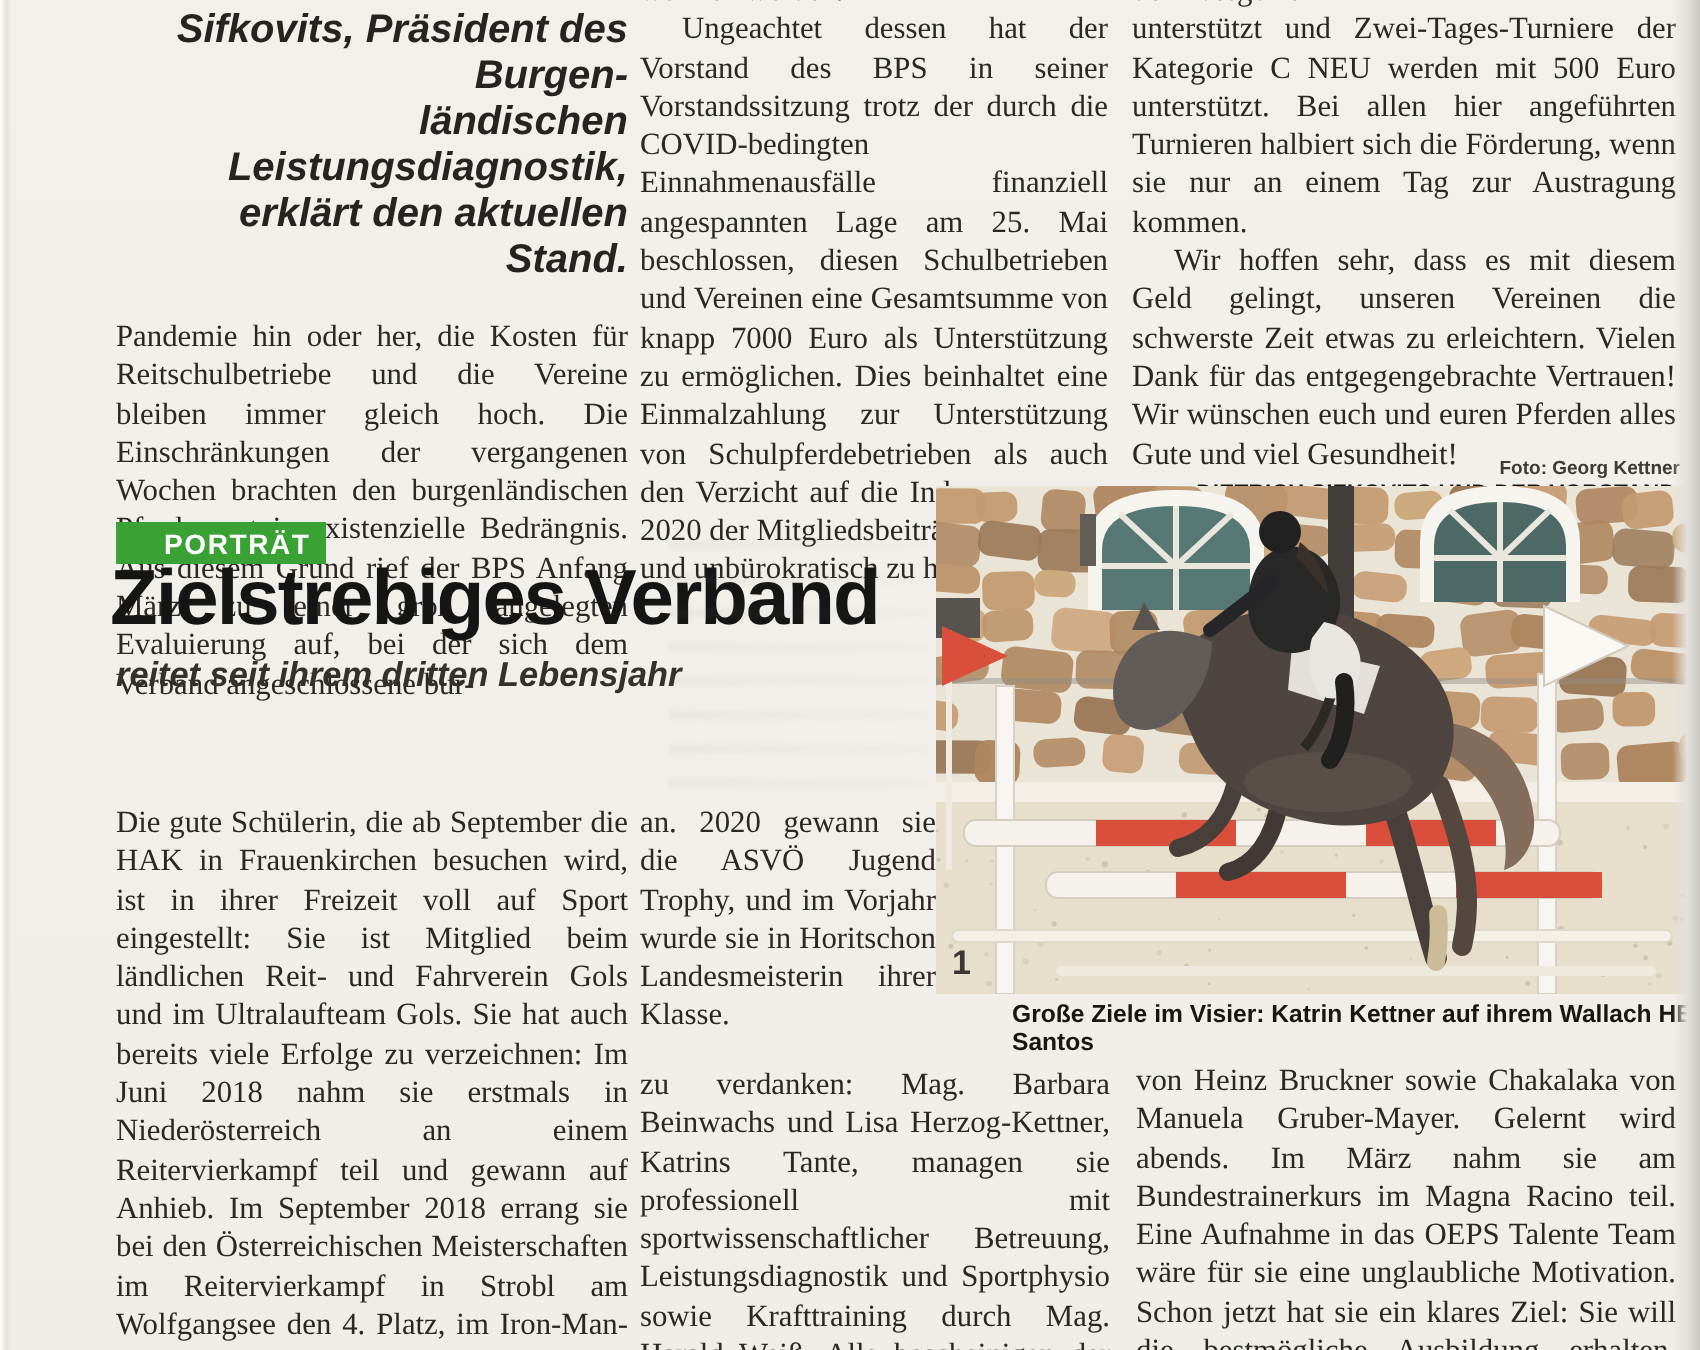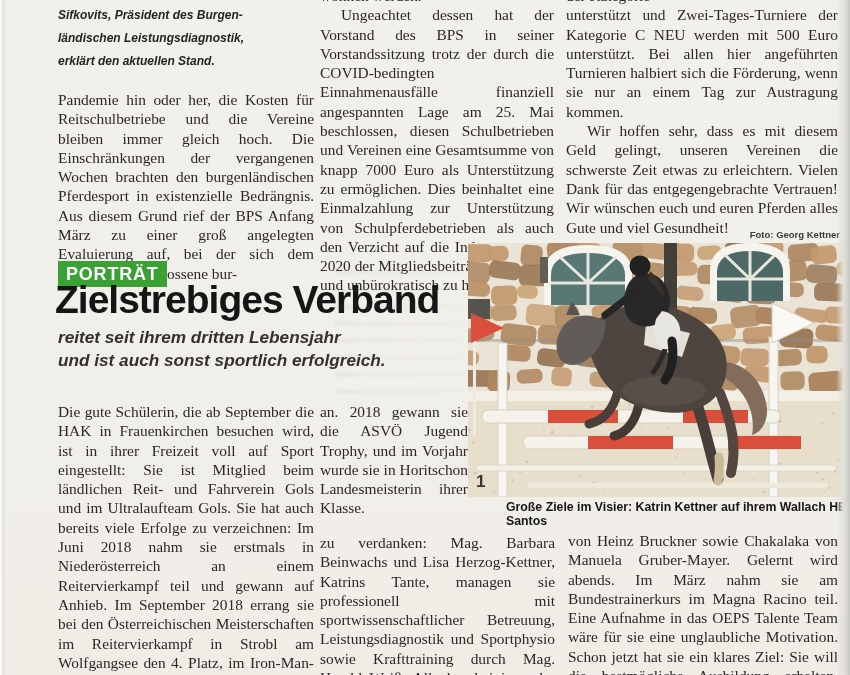--- a/index.html
+++ b/index.html
@@ -10,26 +10,26 @@
     font-family:"Liberation Serif", serif;color:#2b2725;
   }
   .edge-left{position:absolute;left:0;top:0;width:6px;height:675px;
     background:linear-gradient(90deg,#ffffff 0%,#e4e2dc 55%,rgba(0,0,0,0) 100%);}
   .edge-right{position:absolute;right:0;top:0;width:14px;height:675px;
     background:linear-gradient(270deg,#c9c7c1 0%,#e3e1db 45%,rgba(0,0,0,0) 100%);}
   .col{position:absolute;}
   .body{font-size:15.4px;line-height:19.3px;text-align:justify;margin:0;}
   .indent{text-indent:21px;}
   .intro{font-family:"Liberation Sans", sans-serif;font-style:italic;font-weight:600;
-    font-size:12px;line-height:23px;color:#262422;}
+    font-size:20px;line-height:23px;color:#262422;text-align:right;}
   .author{font-family:"Liberation Sans", sans-serif;font-weight:700;font-size:11.3px;
     letter-spacing:.1px;text-align:right;color:#141414;margin-top:4px;}
   .badge{position:absolute;left:58px;top:261px;background:#3aa235;color:#ffffff;
-    font-family:"Liberation Sans", sans-serif;font-weight:700;font-size:18px;
-    letter-spacing:.8px;padding:3px 8px 2px 8px;}
+    font-family:"Liberation Sans", sans-serif;font-weight:700;font-size:14px;
+    letter-spacing:.8px;padding:3px 8px 2px 24px;}
   .headline{position:absolute;left:55px;top:278px;margin:0;
     font-family:"Liberation Sans", sans-serif;font-weight:800;font-size:39px;
     letter-spacing:-1px;color:#151515;}
   .subhead{position:absolute;left:58px;top:326px;
     font-family:"Liberation Sans", sans-serif;font-style:italic;font-weight:600;
     font-size:17.2px;line-height:22.6px;color:#33302e;}
   .bleed{position:absolute;left:334px;top:258px;width:130px;height:140px;opacity:.55;
     background:repeating-linear-gradient(180deg,rgba(0,0,0,0) 0 12px,rgba(125,138,122,.14) 12px 17px);
     filter:blur(1px);
     -webkit-mask-image:linear-gradient(90deg,rgba(0,0,0,.9),rgba(0,0,0,.3));
@@ -66,21 +66,20 @@
     <p class="body clipline">der Kategorie</p>
     <p class="body">unterstützt und Zwei-Tages-Turniere der Kategorie C NEU werden mit 500 Euro unterstützt. Bei allen hier angeführten Turnieren halbiert sich die Förderung, wenn sie nur an einem Tag zur Austragung kommen.</p>
     <p class="body indent">Wir hoffen sehr, dass es mit diesem Geld gelingt, unseren Vereinen die schwerste Zeit etwas zu erleichtern. Vielen Dank für das entgegengebrachte Vertrauen! Wir wünschen euch und euren Pferden alles Gute und viel Gesundheit!</p>
     <div class="author">DIETRICH SIFKOVITS UND DER VORSTAND</div>
   </div>
 
   <span class="badge">PORTRÄT</span>
   <h1 class="headline">Zielstrebiges Verband</h1>
   <div class="subhead">
     <div>reitet seit ihrem dritten Lebensjahr</div>
-    <div>und ist auch sonst sportlich erfolgreich.</div>
   </div>
 
   <div class="bleed"></div>
 
   <div class="credit">Foto: Georg Kettner</div>
 
   <figure class="photo">
     <svg width="377" height="254" viewBox="0 0 377 254" xmlns="http://www.w3.org/2000/svg">
 
       <rect x="0" y="0" width="377" height="150" fill="#eae4d7"></rect>
@@ -347,21 +346,21 @@
     </svg>
   </figure>
 
   <div class="caption">Große Ziele im Visier: Katrin Kettner auf ihrem Wallach HB Santos</div>
 
   <div class="col" style="left:58px;top:402px;width:256px;">
     <p class="body">Die gute Schülerin, die ab September die HAK in Frauenkirchen besuchen wird, ist in ihrer Freizeit voll auf Sport eingestellt: Sie ist Mitglied beim ländlichen Reit- und Fahrverein Gols und im Ultralaufteam Gols. Sie hat auch bereits viele Erfolge zu verzeichnen: Im Juni 2018 nahm sie erstmals in Niederösterreich an einem Reitervierkampf teil und gewann auf Anhieb. Im September 2018 errang sie bei den Österreichischen Meisterschaften im Reitervierkampf in Strobl am Wolfgangsee den 4. Platz, im Iron-Man-Bewerb – einem Teambewerb, bei dem sie mit Christa Kettner und Lisa Herzog-Kettner antrat – erreichte sie den 2. Platz. Im Moment führt Katrin Kettner im Burgenland die</p>
   </div>
 
   <div class="col" style="left:320px;top:402px;width:148px;">
-    <p class="body">an. 2018 gewann sie die ASVÖ Jugend Trophy, und im Vorjahr wurde sie in Horitschon Landesmeisterin ihrer Klasse.</p>
+    <p class="body">an. 2020 gewann sie die ASVÖ Jugend Trophy, und im Vorjahr wurde sie in Horitschon Landesmeisterin ihrer Klasse.</p>
   </div>
 
   <div class="col" style="left:320px;top:533px;width:235px;">
     <p class="body">zu verdanken: Mag. Barbara Beinwachs und Lisa Herzog-Kettner, Katrins Tante, managen sie professionell mit sportwissenschaftlicher Betreuung, Leistungsdiagnostik und Sportphysio sowie Krafttraining durch Mag. Harald Weiß. Alle bescheinigen der 13-Jährigen eine ausgezeichnete Trainings- und Wettkampfeinstellung. Nach dem Mittagessen rei-</p>
   </div>
 
   <div class="col" style="left:568px;top:531px;width:270px;">
     <p class="body">von Heinz Bruckner sowie Chakalaka von Manuela Gruber-Mayer. Gelernt wird abends. Im März nahm sie am Bundestrainerkurs im Magna Racino teil. Eine Aufnahme in das OEPS Talente Team wäre für sie eine unglaubliche Motivation. Schon jetzt hat sie ein klares Ziel: Sie will die bestmögliche Ausbildung erhalten, Profireiterin werden und Österreich auf</p>
   </div>
 

